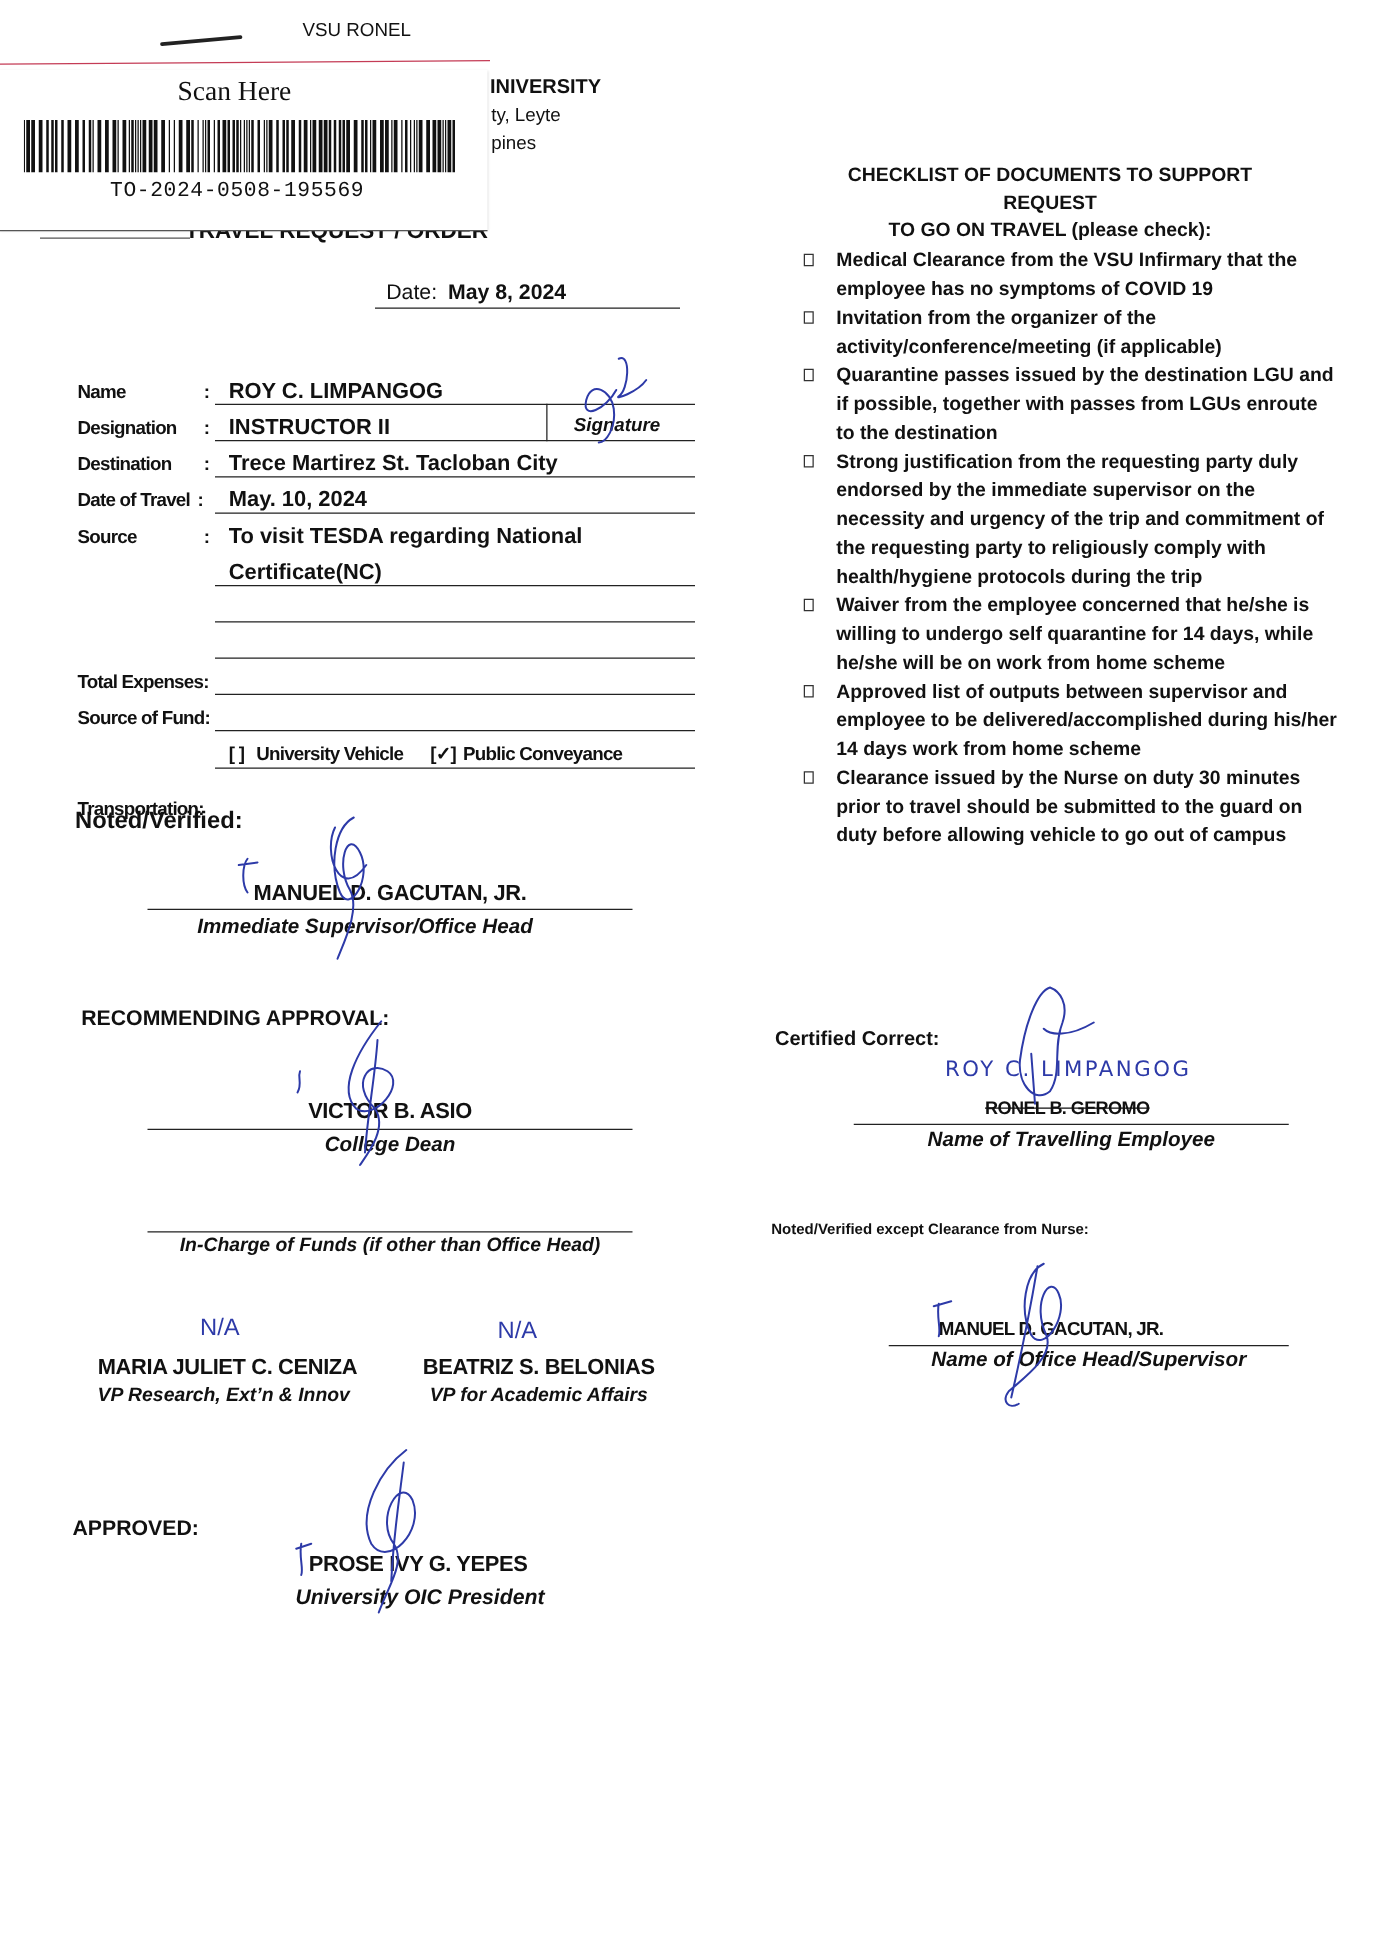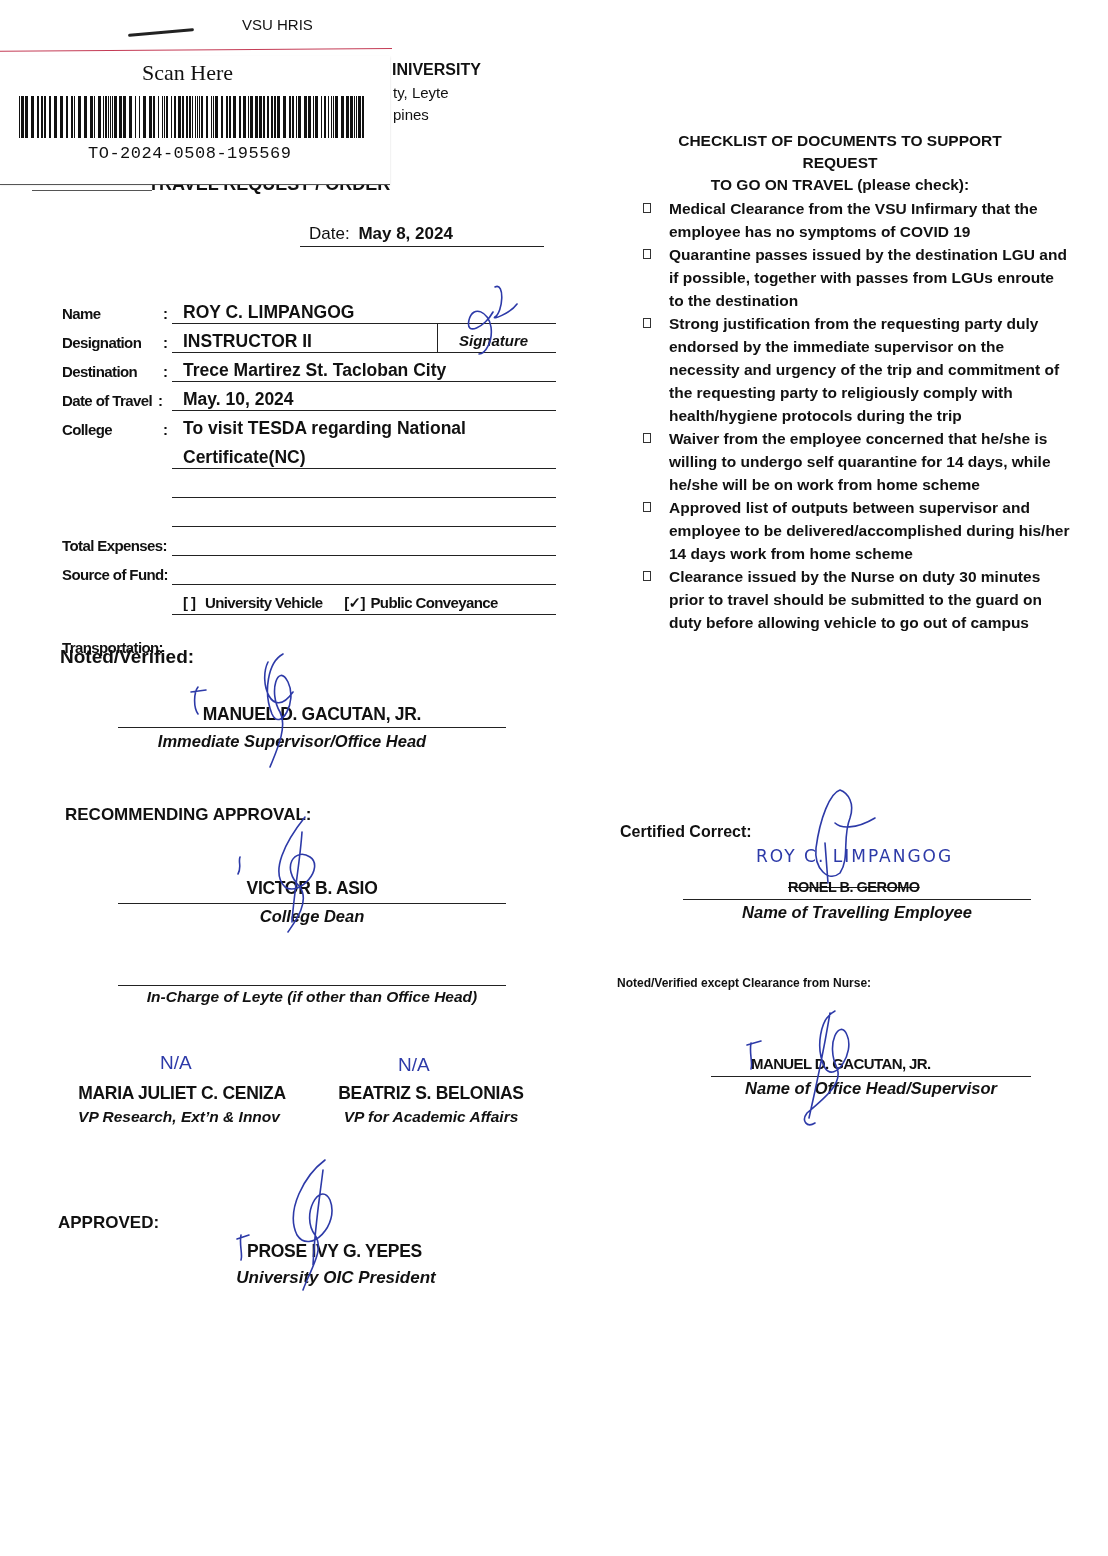--- a/index.html
+++ b/index.html
@@ -49,21 +49,21 @@
     #checklist li { position: relative; padding-left: 29px; font-size: 15.5px; font-weight: bold; line-height: 23px; }
     #checklist li .cb { position: absolute; left: 3px; top: 6px; width: 8px; height: 10px; border: 1.3px solid #333; box-sizing: border-box; }
 
     svg.sig { position: absolute; overflow: visible; }
     svg.sig path { fill: none; stroke: #2d3aa8; stroke-width: 1.6; stroke-linecap: round; }
   </style>
 </head>
 <body>
 
 <div class="abs" id="pen-stroke"></div>
-<div class="abs" id="hris-label">VSU HRIS</div>
+<div class="abs" id="hris-label">VSU RONEL</div>
 <div class="abs" id="red-line"></div>
 
 <div class="abs" id="univ-line1">INIVERSITY</div>
 <div class="abs" id="univ-line2">ty, Leyte</div>
 <div class="abs" id="univ-line3">pines</div>
 
 <div class="abs" id="form-title">TRAVEL REQUEST / ORDER</div>
 <div class="abs" id="sticker"></div>
 <div class="sticker-edge" style="left:0;top:184px;width:390px;"></div>
 <div class="sticker-edge" style="left:32px;top:190px;width:120px;"></div>
@@ -181,21 +181,21 @@
 <div class="flabel" style="top:363px;">Destination</div>
 <div class="fcolon" style="top:363px;">:</div>
 <div class="fvalue" style="top:360px;">Trece Martirez St. Tacloban City</div>
 <div class="line" style="left:172px;top:381px;width:384px;"></div>
 
 <div class="flabel" style="top:392px;">Date of Travel</div>
 <div class="fcolon" style="top:392px;left:158px;">:</div>
 <div class="fvalue" style="top:389px;">May. 10, 2024</div>
 <div class="line" style="left:172px;top:410px;width:384px;"></div>
 
-<div class="flabel" style="top:421px;">College</div>
+<div class="flabel" style="top:421px;">Source</div>
 <div class="fcolon" style="top:421px;">:</div>
 <div class="fvalue" style="top:418px;">To visit TESDA regarding National</div>
 <div class="fvalue" style="top:447px;text-align:center;">Certificate(NC)</div>
 <div class="line" style="left:172px;top:468px;width:384px;"></div>
 <div class="line" style="left:172px;top:497px;width:384px;"></div>
 <div class="line" style="left:172px;top:526px;width:384px;"></div>
 
 <div class="flabel" style="top:537px;">Total Expenses:</div>
 <div class="line" style="left:172px;top:555px;width:384px;"></div>
 
@@ -215,40 +215,41 @@
 <div class="sig-name" style="left:118px;top:704px;width:388px;">MANUEL D. GACUTAN, JR.</div>
 <div class="line" style="left:118px;top:727px;width:388px;"></div>
 <div class="sig-title" style="left:118px;top:732px;width:348px;">Immediate Supervisor/Office Head</div>
 
 <div class="sec-label" style="left:65px;top:805px;">RECOMMENDING APPROVAL:</div>
 <div class="sig-name" style="left:118px;top:878px;width:388px;">VICTOR B. ASIO</div>
 <div class="line" style="left:118px;top:903px;width:388px;"></div>
 <div class="sig-title" style="left:118px;top:907px;width:388px;">College Dean</div>
 
 <div class="line" style="left:118px;top:985px;width:388px;"></div>
-<div class="sig-title" style="left:118px;top:988px;width:388px;font-size:15.5px;">In-Charge of Leyte (if other than Office Head)</div>
+<div class="sig-title" style="left:118px;top:988px;width:388px;font-size:15.5px;">In-Charge of Funds (if other than Office Head)</div>
 
 <div class="abs ink" style="left:160px;top:1052px;font-size:19px;">N/A</div>
 <div class="sig-name" style="left:64px;top:1083px;width:236px;">MARIA JULIET C. CENIZA</div>
 <div class="sig-title" style="left:64px;top:1108px;width:230px;font-size:15.5px;">VP Research, Ext’n &amp; Innov</div>
 
 <div class="abs ink" style="left:398px;top:1054px;font-size:19px;">N/A</div>
 <div class="sig-name" style="left:320px;top:1083px;width:222px;">BEATRIZ S. BELONIAS</div>
 <div class="sig-title" style="left:320px;top:1108px;width:222px;font-size:15.5px;">VP for Academic Affairs</div>
 
 <div class="sec-label" style="left:58px;top:1213px;">APPROVED:</div>
 <div class="sig-name" style="left:232px;top:1241px;width:205px;">PROSE IVY G. YEPES</div>
 <div class="sig-title" style="left:218px;top:1268px;width:236px;font-size:17px;">University OIC President</div>
 
 <div class="abs" id="checklist-title">
   <div>CHECKLIST OF DOCUMENTS TO SUPPORT REQUEST</div>
   <div>TO GO ON TRAVEL (please check):</div>
 </div>
 <ul class="abs" id="checklist">
   <li><span class="cb"></span><span>Medical Clearance from the VSU Infirmary that the employee has no symptoms of COVID 19</span></li>
+  <li><span class="cb"></span><span>Invitation from the organizer of the activity/conference/meeting (if applicable)</span></li>
   <li><span class="cb"></span><span>Quarantine passes issued by the destination LGU and if possible, together with passes from LGUs enroute to the destination</span></li>
   <li><span class="cb"></span><span>Strong justification from the requesting party duly endorsed by the immediate supervisor on the necessity and urgency of the trip and commitment of the requesting party to religiously comply with health/hygiene protocols during the trip</span></li>
   <li><span class="cb"></span><span>Waiver from the employee concerned that he/she is willing to undergo self quarantine for 14 days, while he/she will be on work from home scheme</span></li>
   <li><span class="cb"></span><span>Approved list of outputs between supervisor and employee to be delivered/accomplished during his/her 14 days work from home scheme</span></li>
   <li><span class="cb"></span><span>Clearance issued by the Nurse on duty 30 minutes prior to travel should be submitted to the guard on duty before allowing vehicle to go out of campus</span></li>
 </ul>
 
 <div class="sec-label" style="left:620px;top:823px;font-size:16px;">Certified Correct:</div>
 <div class="abs ink" style="left:756px;top:846px;font-size:17px;letter-spacing:2px;font-family:'DejaVu Sans',sans-serif;">ROY C. LIMPANGOG</div>
 <div class="abs" style="left:788px;top:879px;font-size:14.5px;font-weight:bold;text-decoration:line-through;letter-spacing:-0.5px;">RONEL B. GEROMO</div>

